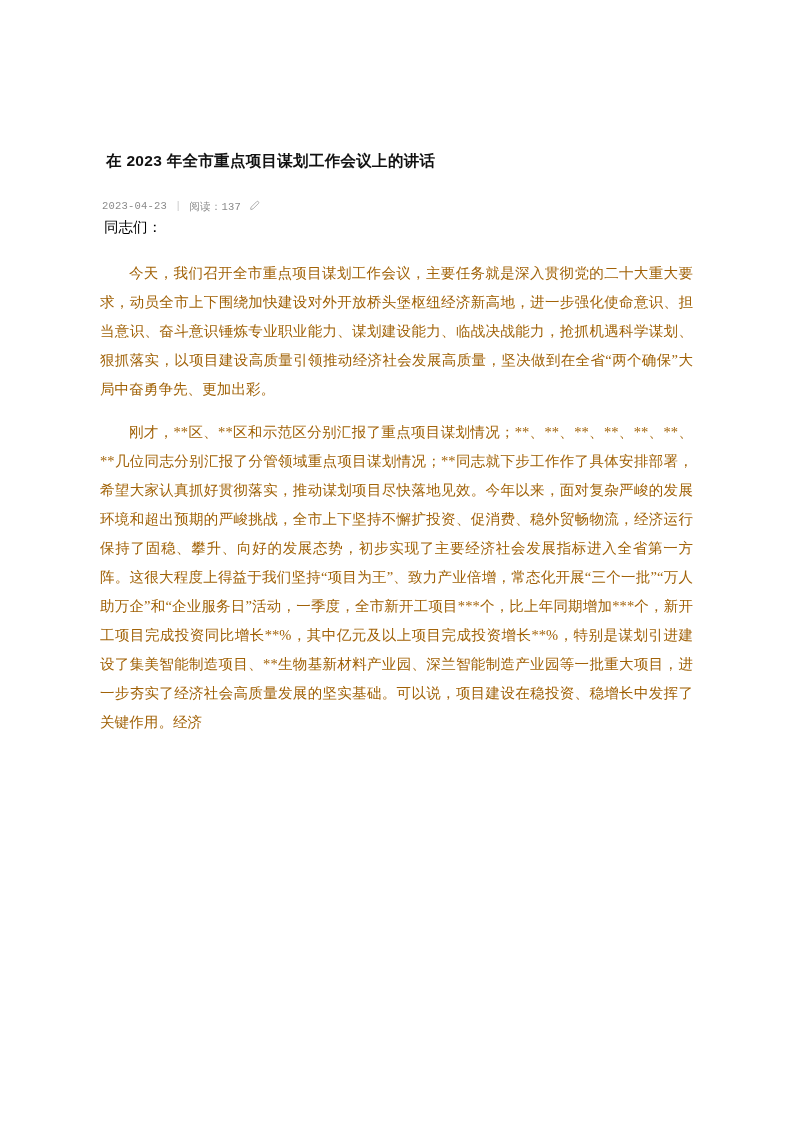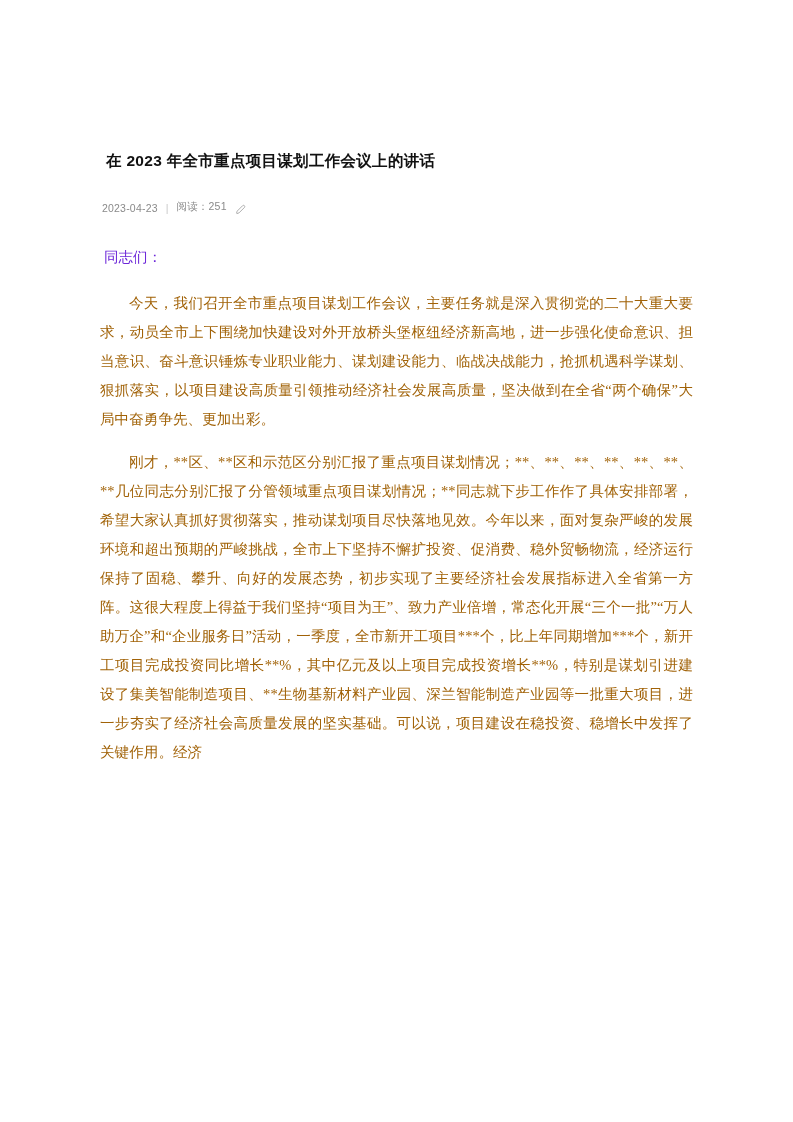--- a/index.html
+++ b/index.html
@@ -29,47 +29,46 @@
     font-weight: bold;
     color: #111111;
     letter-spacing: 0.3px;
     margin: 0 0 28px 0;
     padding-left: 6px;
     line-height: 1.4;
     font-family: "Liberation Sans", "DejaVu Sans", sans-serif;
   }
   .meta-bar {
     display: flex;
-    align-items: flex-end;
+    align-items: flex-start;
     font-size: 10.5px;
     color: #8a8a8a;
     padding-left: 2px;
-    margin-bottom: 30px;
-    font-family: Liberation Sans, sans-serif;
+    font-family: Liberation Mono, monospace;
   }
   .meta-date { letter-spacing: 0.2px; }
   .meta-sep {
     margin: 0 8px;
     color: #c9c9c9;
   }
   .meta-views { letter-spacing: 0.2px; }
   .meta-icon {
     display: inline-block;
     margin-left: 8px;
     width: 10px;
     height: 10px;
     position: relative;
   }
   .meta-icon svg { display: block; }
   .salutation {
     font-size: 14.5px;
     line-height: 1.9;
     margin: 0 0 18px 0;
     padding-left: 4px;
-    color: #6d28d9;
+    color: #000000;
   }
   p.body-par {
     font-size: 14.5px;
     line-height: 2.0;
     margin: 0 0 14px 0;
     text-align: justify;
     text-justify: inter-ideograph;
     text-indent: 2em;
     color: #a16207;
     letter-spacing: 0.1px;
@@ -78,21 +77,21 @@
 </head>
 <body>
 
 <div class="page">
 
   <h1 class="doc-title">在 2023 年全市重点项目谋划工作会议上的讲话</h1>
 
   <div class="meta-bar">
     <span class="meta-date">2023-04-23</span>
     <span class="meta-sep">|</span>
-    <span class="meta-views">阅读：251</span>
+    <span class="meta-views">阅读：137</span>
     <span class="meta-icon">
       <svg width="11" height="11" viewBox="0 0 11 11">
         <path d="M1.5 9.2 L2.2 7.1 L7.6 1.7 C8.1 1.2 8.9 1.2 9.4 1.7 C9.9 2.2 9.9 3.0 9.4 3.5 L4.0 8.9 L1.9 9.6 Z" fill="none" stroke="#9a9a9a" stroke-width="0.8"></path>
       </svg>
     </span>
   </div>
 
   <p class="salutation">同志们：</p>
 
   <p class="body-par">今天，我们召开全市重点项目谋划工作会议，主要任务就是深入贯彻党的二十大重大要求，动员全市上下围绕加快建设对外开放桥头堡枢纽经济新高地，进一步强化使命意识、担当意识、奋斗意识锤炼专业职业能力、谋划建设能力、临战决战能力，抢抓机遇科学谋划、狠抓落实，以项目建设高质量引领推动经济社会发展高质量，坚决做到在全省“两个确保”大局中奋勇争先、更加出彩。</p>

